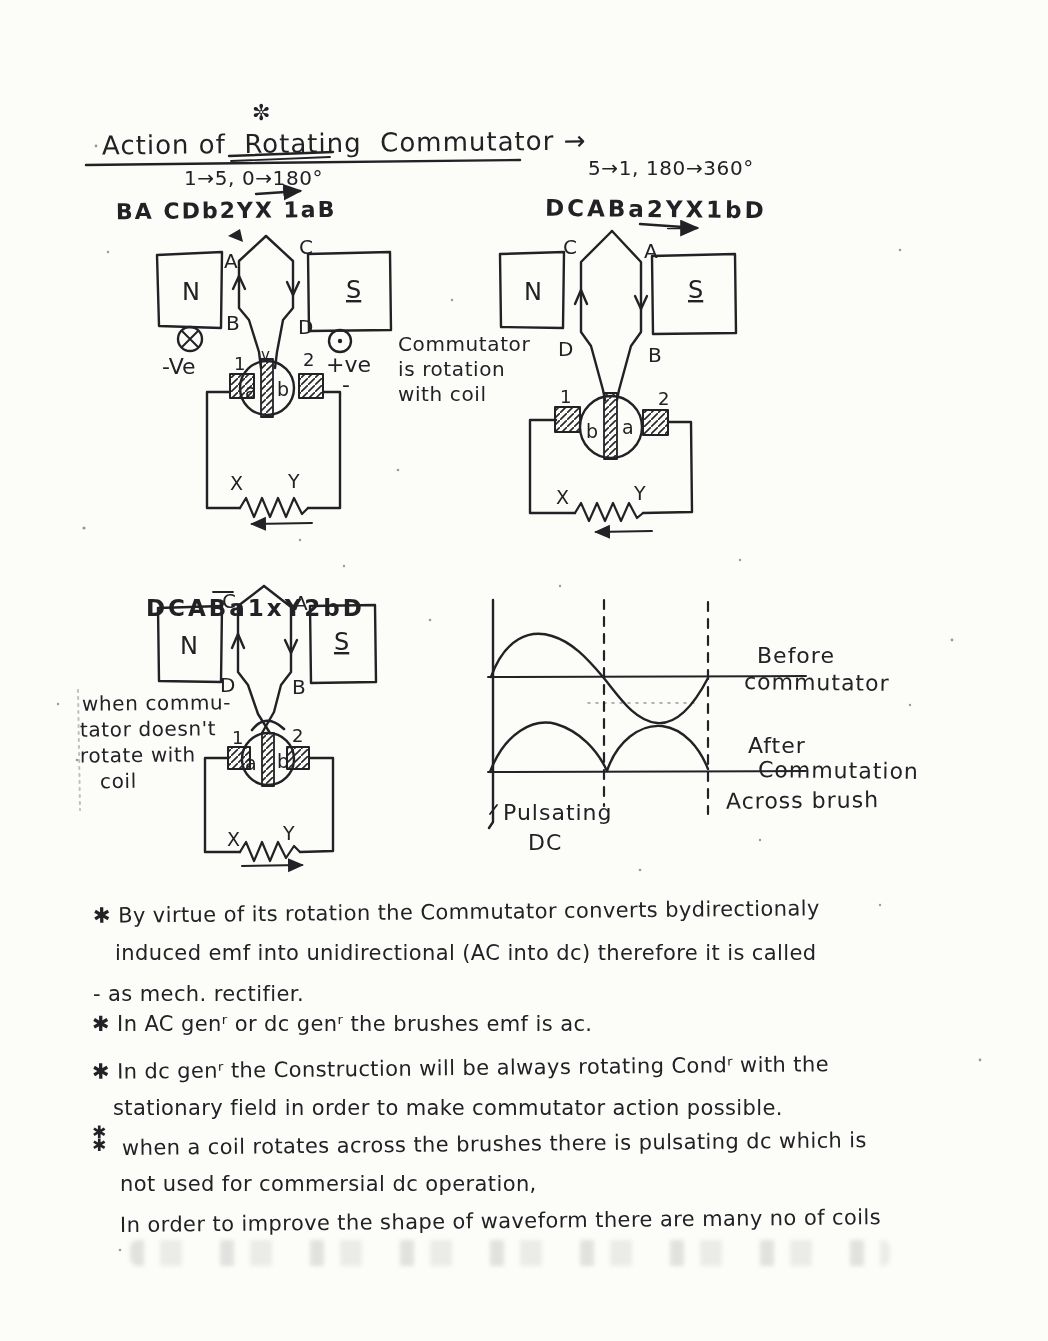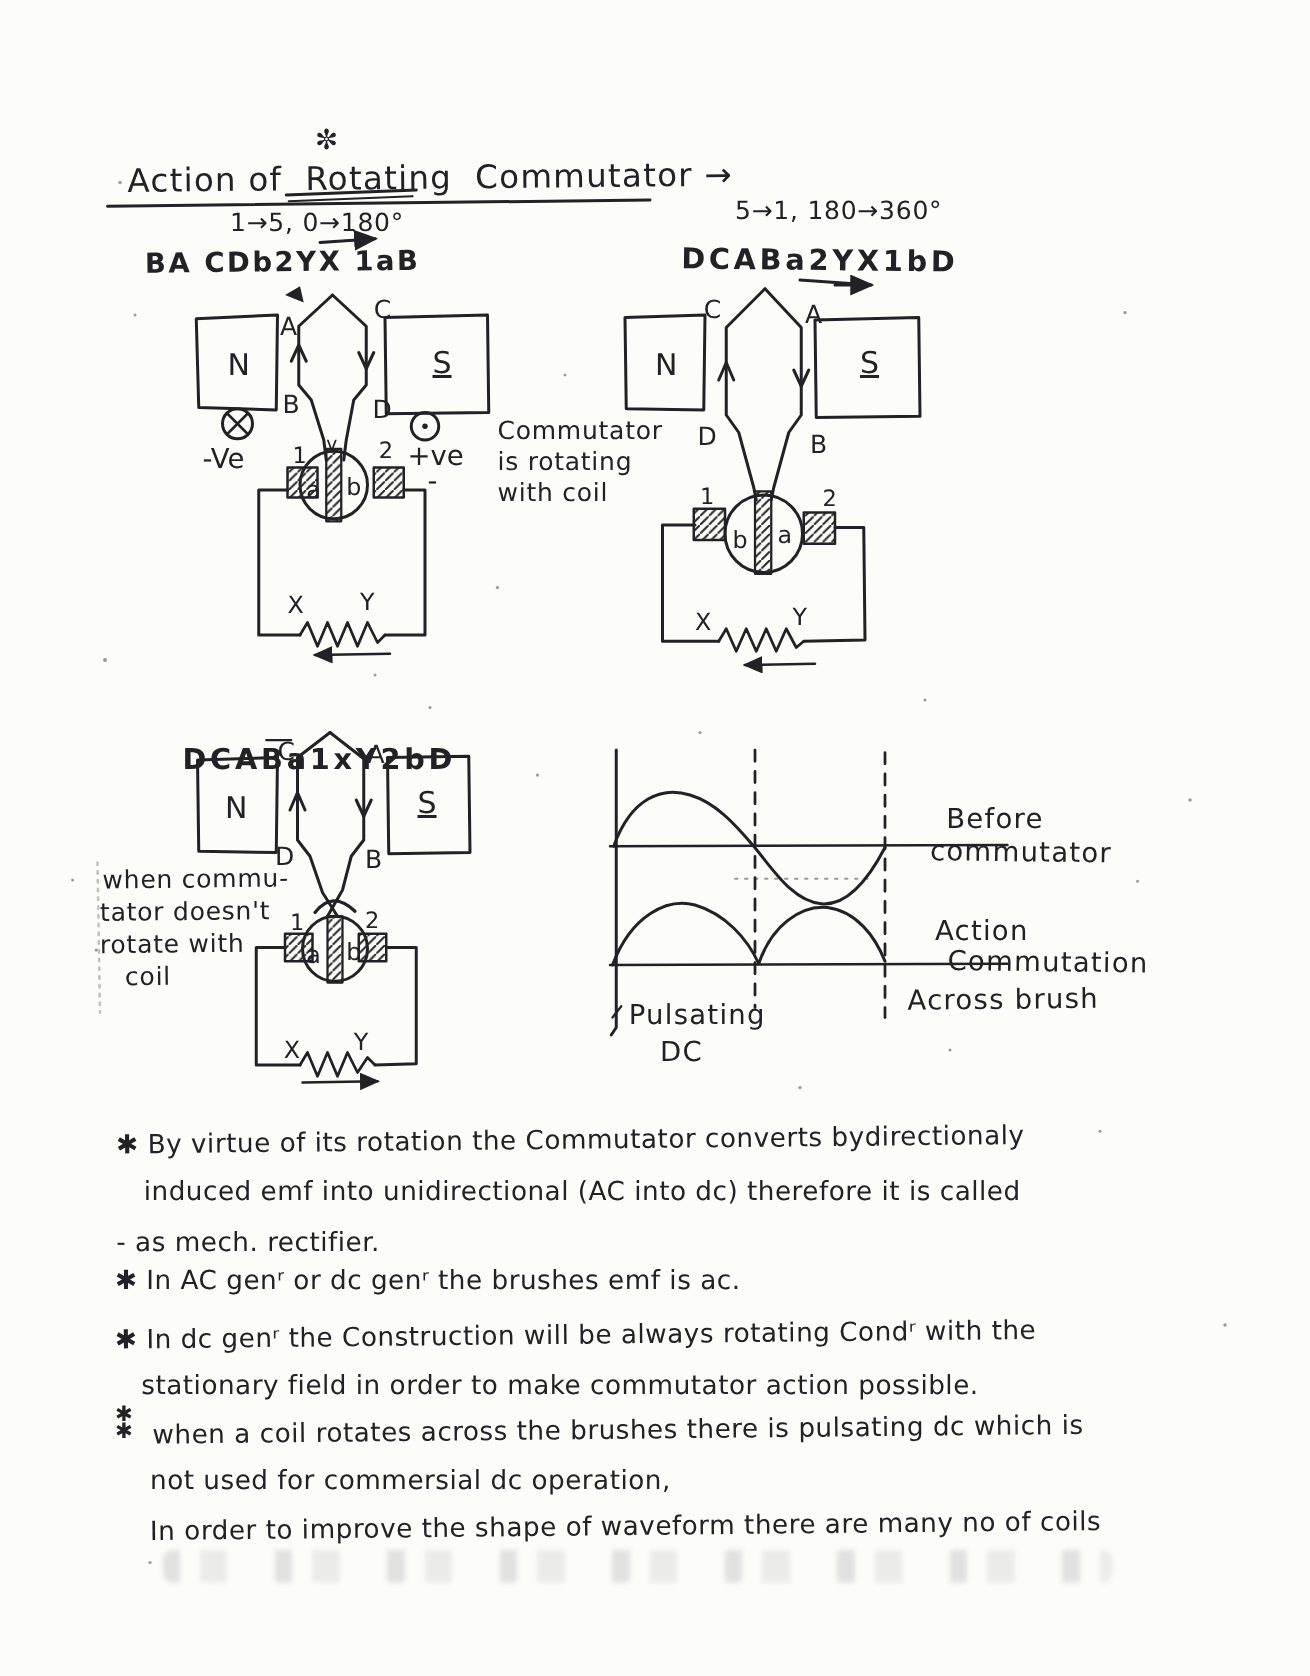--- a/index.html
+++ b/index.html
@@ -212,31 +212,31 @@
     <span>Commutator →</span>
   </div>
 
   <div class="hw t20" style="left:184px; top:166px;">1→5, 0→180°</div>
   <div class="hw t22 tilt-05" style="left:116px; top:198px; letter-spacing:2px; font-weight:bold;">BA CDb2YX 1aB</div>
   <div class="hw t20" style="left:560px; top:156px;margin-left:28px;">5→1, 180→360°</div>
   <div class="hw t24code tilt05" style="left:545px; top:196px;">DCABa2YX1bD</div>
   <div class="hw t24code" style="left:146px; top:556px;margin-top:39px;">DCABa1xY2bD</div>
 
   <div class="hw t20" style="left:398px; top:332px;">Commutator</div>
-  <div class="hw t20" style="left:398px; top:357px;">is rotating</div>
+  <div class="hw t20" style="left:398px; top:357px;">is rotation</div>
   <div class="hw t20" style="left:398px; top:382px;">with coil</div>
 
   <div class="hw t20 tilt-05" style="left:82px; top:691px;">when commu-</div>
   <div class="hw t20 tilt-05" style="left:80px; top:717px;">tator doesn't</div>
   <div class="hw t20 tilt-05" style="left:80px; top:743px;">rotate with</div>
   <div class="hw t20 tilt-05" style="left:100px; top:769px;">coil</div>
 
   <div class="hw t22" style="left:757px; top:643px;">Before</div>
   <div class="hw t22 tilt05" style="left:744px; top:670px;">commutator</div>
-  <div class="hw t22" style="left:748px; top:733px;">Action</div>
+  <div class="hw t22" style="left:748px; top:733px;">After</div>
   <div class="hw t22 tilt05" style="left:758px; top:758px;">Commutation</div>
   <div class="hw t22 tilt-05" style="left:726px; top:788px;">Across brush</div>
   <div class="hw t22" style="left:503px; top:800px;">Pulsating</div>
   <div class="hw t22" style="left:528px; top:830px;">DC</div>
 
   <div class="hw t21 tilt-05" style="left:93px;  top:900px;">✱ By virtue of its rotation the Commutator converts bydirectionaly</div>
   <div class="hw t21" style="left:115px; top:941px;">induced emf into unidirectional (AC into dc) therefore it is called</div>
   <div class="hw t21" style="left:93px;  top:982px;">- as mech. rectifier.</div>
   <div class="hw t21" style="left:92px;  top:1012px;">✱ In AC genʳ or dc genʳ the brushes emf is ac.</div>
   <div class="hw t21 tilt-05" style="left:92px;  top:1056px;">✱ In dc genʳ the Construction will be always rotating Condʳ with the</div>

